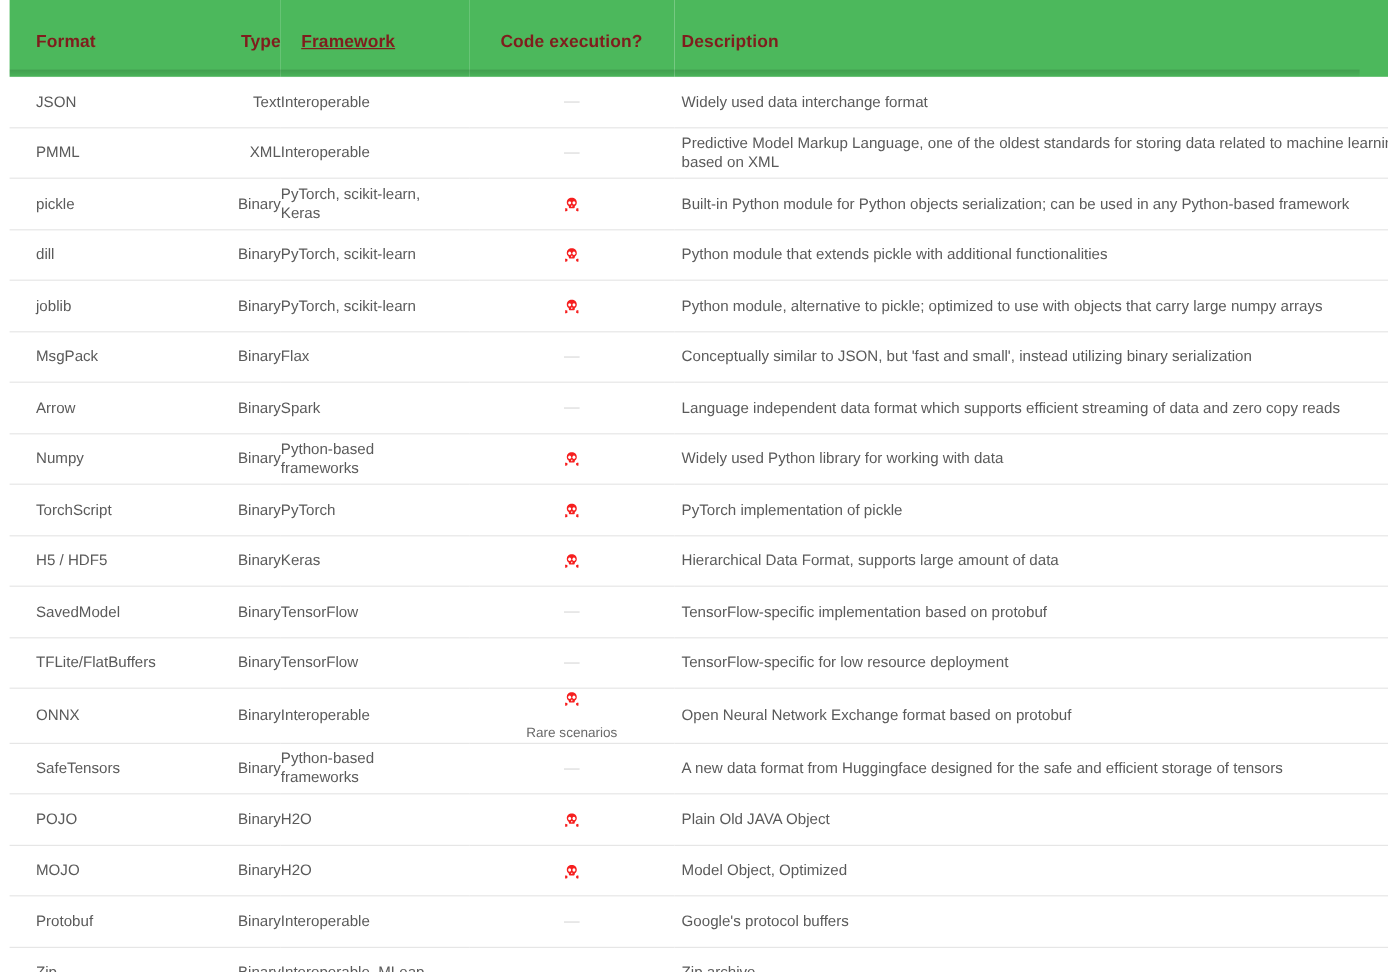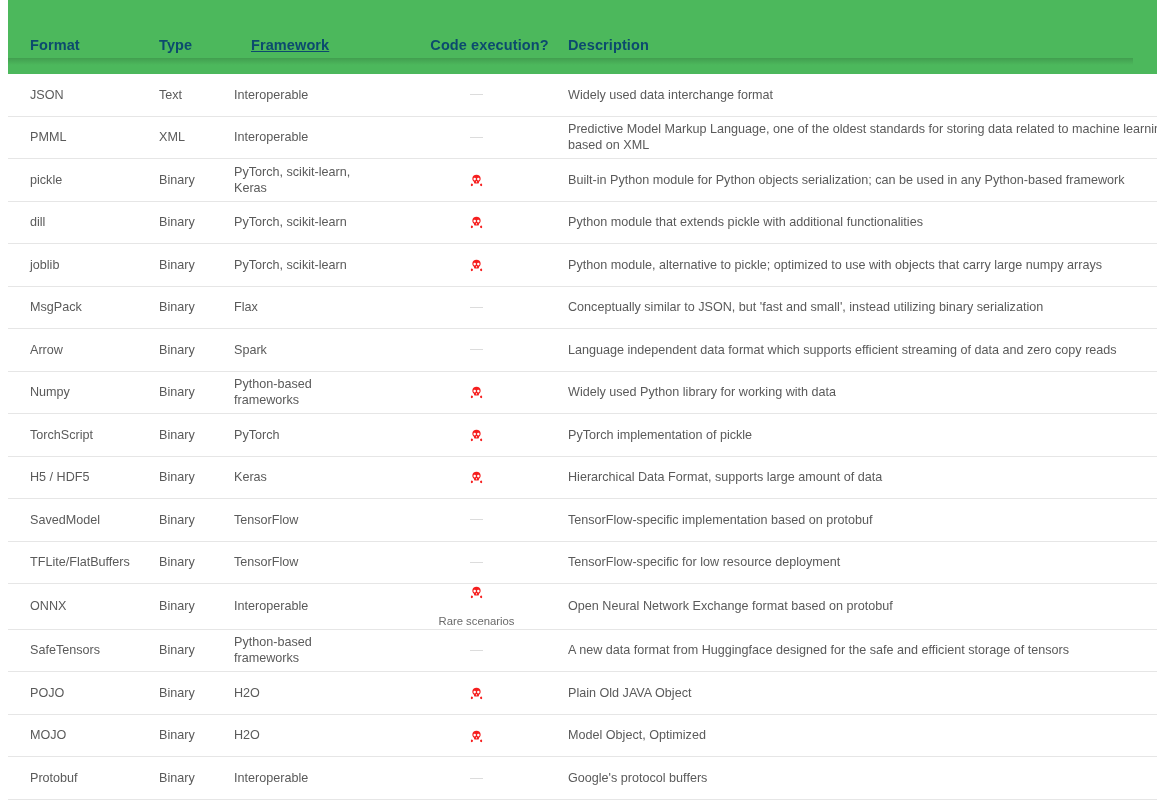--- a/index.html
+++ b/index.html
@@ -28,24 +28,24 @@
     width: 1125px;
     table-layout: fixed;
   }
 
   thead tr {
     background: #4cb85c;
   }
 
   thead th {
     height: 58px;
-    padding: 16px 0 0 0;
+    padding: 6px 0 0 0;
     text-align: left;
     vertical-align: middle;
-    color: #0c4a6e;
+    color: #7f1d1d;
     font-size: 14.5px;
     font-weight: bold;
     letter-spacing: 0.1px;
     border: none;
   }
 
   
   .head-shadow {
     position: absolute;
     left: 0;
@@ -61,29 +61,29 @@
     color: #5a5a5a;
     border-bottom: 1px solid #e6e6e6;
     vertical-align: middle;
     padding: 0;
     line-height: 1.28;
     height: 41.5px;
   }
   tbody tr:first-child td { border-top: none; }
 
   .c-format  { width: 110px; padding-left: 22px !important; text-align: left; }
-  .c-type    { width: 75px;  text-align: left; padding-left: 19px !important; }
+  .c-type    { width: 75px;  text-align: right; padding-left: 19px !important; }
   .c-fw      { width: 140px; text-align: left; }
   .c-exec    { width: 145px; text-align: center; }
   .c-desc    { width: 655px; text-align: left; padding-left: 6px !important; }
 
   thead th.c-format { padding-left: 22px; }
   thead th.c-type   { padding-left: 19px; }
   thead th.c-fw     { text-align: left; padding-left: 17px; text-decoration: underline; }
-  thead th.c-exec   { text-align: center; padding-left: 26px; }
+  thead th.c-exec   { text-align: left; padding-left: 26px; }
   thead th.c-desc   { text-align: left; padding-left: 6px; }
 
   .skull {
     display: inline-block;
     width: 13px;
     height: 13px;
     vertical-align: middle;
     line-height: 0;
   }
   .skull svg { display: block; }

